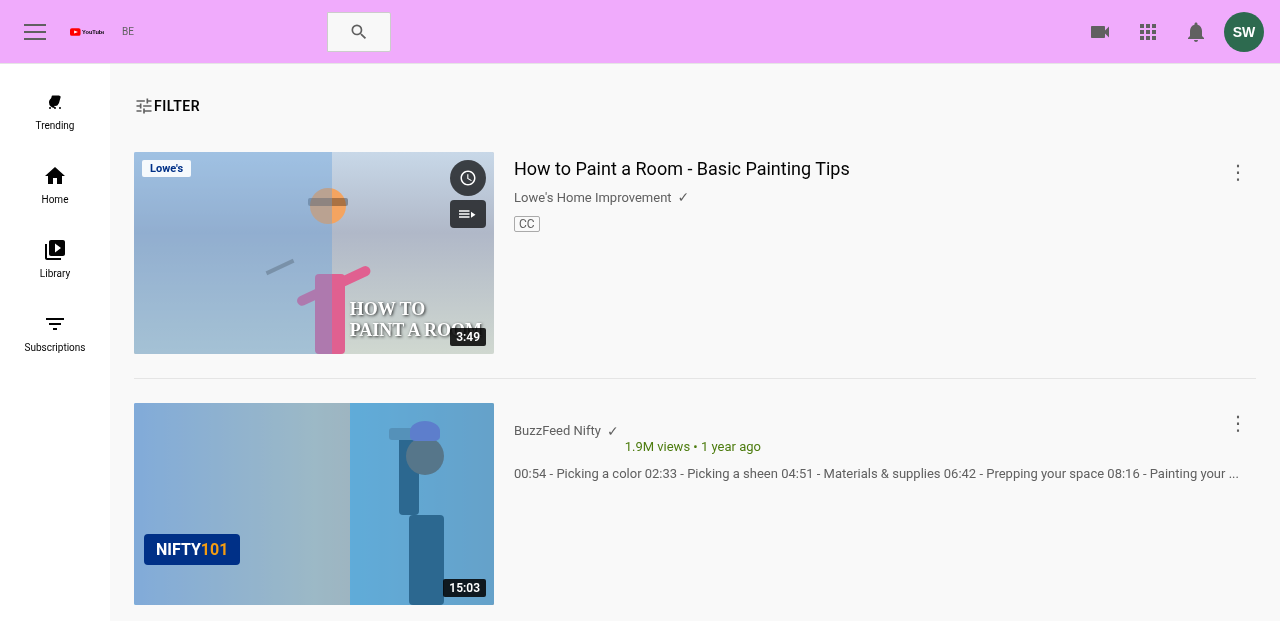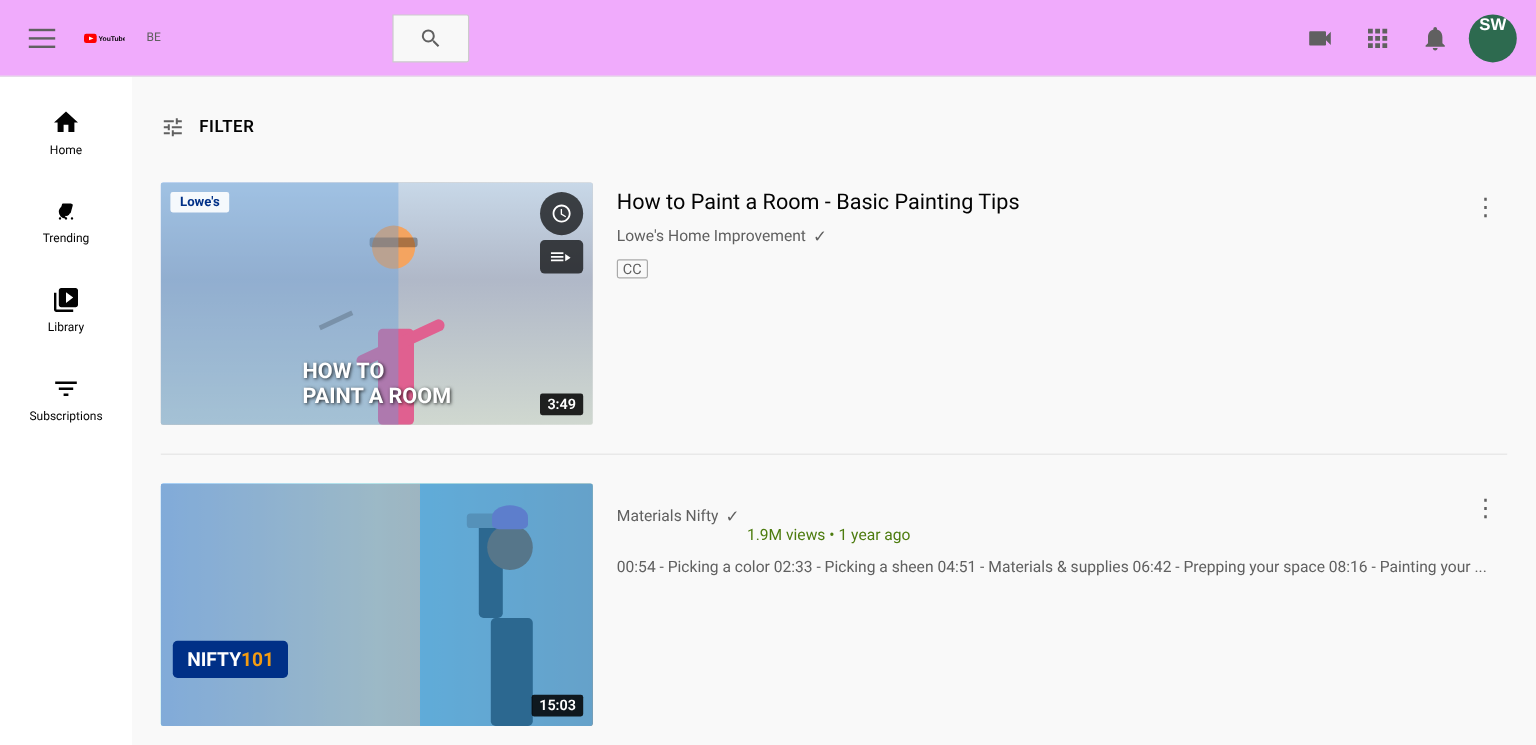--- a/index.html
+++ b/index.html
@@ -58,21 +58,21 @@
       display: flex; align-items: center; justify-content: center;
       color: #030303;
     }
     .icon-btn svg { width: 24px; height: 24px; fill: #606060; }
     .avatar-btn {
       width: 40px; height: 40px;
       border-radius: 50%;
       background: #2d6a4f;
       border: none; cursor: pointer;
       font-weight: 600; color: #fff; font-size: 14px;
-      display: flex; align-items: flex-start; justify-content: center;
+      display: flex; align-items: center; justify-content: center;
     }
 
     
     .layout { display: flex; padding-top: 64px; }
 
     
     .sidebar {
       width: 110px;
       position: fixed;
       top: 64px; bottom: 0; left: 0;
@@ -89,42 +89,43 @@
       justify-content: center;
     }
     .sidebar-item svg { width: 24px; height: 24px; fill: #030303; }
     .sidebar-label { font-size: 10px; color: #030303; text-align: center; }
 
     
     .main { margin-left: 110px; padding: 16px 24px; flex: 1; background: #f9f9f9; min-height: calc(100vh - 64px); }
 
     
     .filter-bar {
-      display: flex; align-items: center; gap: 12px;
+      display: flex; align-items: center; 
       padding: 16px 0 20px;
       background: #f9f9f9;
     }
     .filter-label { font-size: 14px; font-weight: 600; letter-spacing: 0.5px; color: #030303; text-transform: uppercase; }
 
     
     .results { display: flex; flex-direction: column; gap: 8px; }
     .video-item { display: flex; gap: 20px; padding: 16px 0; background: #f9f9f9; }
     .thumbnail-wrap { position: relative; flex-shrink: 0; cursor: pointer; }
     .thumbnail-bg {
       width: 360px; height: 202px;
       border-radius: 2px;
       display: flex; align-items: flex-end; justify-content: flex-end;
       position: relative; overflow: hidden;
     }
     .thumb-1 { background: linear-gradient(135deg, #a0c4ff 0%, #b0b0b0 40%, #e8e8e8 100%); }
     .thumb-2 { background: linear-gradient(135deg, #74b9ff 0%, #81ecec 30%, #636e72 100%); }
     .thumb-overlay {
       position: absolute; inset: 0;
-      display: flex; flex-direction: column; justify-content: flex-end; align-items: center;
+      display: flex; flex-direction: column; justify-content: flex-end; align-items: flex-end;
       padding: 12px;
+      font-family: Liberation Serif, serif;
     }
     .thumb-title {
       font-size: 18px; font-weight: 700; color: #fff;
       text-shadow: 1px 1px 3px rgba(0,0,0,0.8);
       line-height: 1.2;
       text-transform: uppercase;
     }
     .thumb-badge {
       position: absolute; bottom: 8px; right: 8px;
       background: rgba(0,0,0,0.85); color: #fff; font-size: 12px;
@@ -223,31 +224,31 @@
       <span>SW</span>
     </button>
   </div>
 </header>
 
 <div class="layout">
 
   <nav class="sidebar">
     <div class="sidebar-item">
       <svg viewBox="0 0 24 24">
-        <path d="M10 20v-6h4v6h5v-8h3L12 3 2 12h3v8z"></path>
-      </svg>
-      <span class="sidebar-label">Home</span>
-    </div>
-    <div class="sidebar-item">
-      <svg viewBox="0 0 24 24">
         <path d="M17.44 6.236c.195.28.258.644.168.97l-1.6 5.815a1 1 0 0 1-.96.737H8a1 1 0 0 1-.97-1.242l1.6-6A1 1 0 0 1 9.6 5.5h6.46a1 1 0 0 1 .84.46l.54.276zm0 0M12 17a1 1 0 1 0 0 2 1 1 0 0 0 0-2zm-5 0a1 1 0 1 0 0 2 1 1 0 0 0 0-2zm10 0a1 1 0 1 0 0 2 1 1 0 0 0 0-2z"></path>
         <path d="M13.5 7.5c-2.07 3.61-2.5 5-2.5 7 0 1.42.56 2.56 1.46 3.34-.34.1-.7.16-1.07.16A5.5 5.5 0 0 1 6 12.5c0-2.76 2.24-5 5-5 .86 0 1.67.22 2.38.6l.12-.1z"></path>
         <ellipse cx="12" cy="12.5" rx="3.5" ry="3.5"></ellipse>
       </svg>
       <span class="sidebar-label">Trending</span>
+    </div>
+    <div class="sidebar-item">
+      <svg viewBox="0 0 24 24">
+        <path d="M10 20v-6h4v6h5v-8h3L12 3 2 12h3v8z"></path>
+      </svg>
+      <span class="sidebar-label">Home</span>
     </div>
     <div class="sidebar-item">
       <svg viewBox="0 0 24 24">
         <path d="M4 6H2v14c0 1.1.9 2 2 2h14v-2H4V6zm16-4H8c-1.1 0-2 .9-2 2v12c0 1.1.9 2 2 2h12c1.1 0 2-.9 2-2V4c0-1.1-.9-2-2-2zm-8 12.5v-9l6 4.5-6 4.5z"></path>
       </svg>
       <span class="sidebar-label">Library</span>
     </div>
     <div class="sidebar-item">
       <svg viewBox="0 0 24 24">
         <path d="M10 18h4v-2h-4v2zM3 6v2h18V6H3zm3 7h12v-2H6v2z"></path>
@@ -355,21 +356,21 @@
             <div style="position:absolute;bottom:40px;left:10px;background:#003087;color:#fff;font-size:16px;font-weight:700;padding:6px 12px;border-radius:4px;">
               NIFTY<span style="color:#f39c12;">101</span>
             </div>
 
             <div class="thumb-badge">15:03</div>
           </div>
         </div>
 
         <div class="video-info">
           <div class="video-meta">
-            <span class="channel-name">Materials Nifty</span>
+            <span class="channel-name">BuzzFeed Nifty</span>
             <span class="verified-icon">✓</span>
             <span class="stats">
               <span>1.9M views</span>
               <span> • </span>
               <span>1 year ago</span>
             </span>
           </div>
           <div class="video-desc">00:54 - Picking a color  02:33 - Picking a sheen  04:51 - Materials &amp; supplies  06:42 - Prepping your space  08:16 - Painting your ...</div>
           <button class="more-btn" title="More">⋮</button>
         </div>

